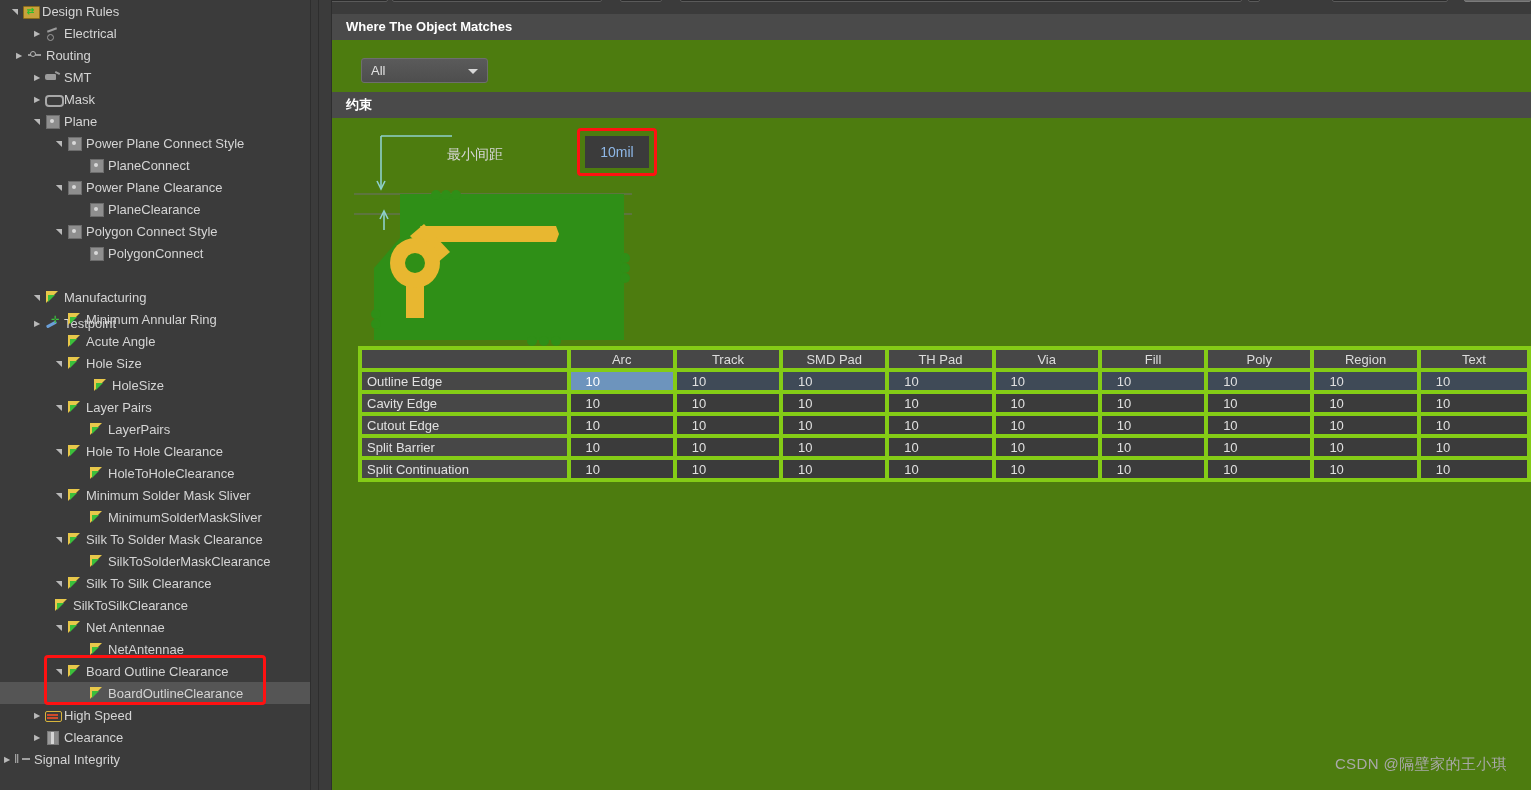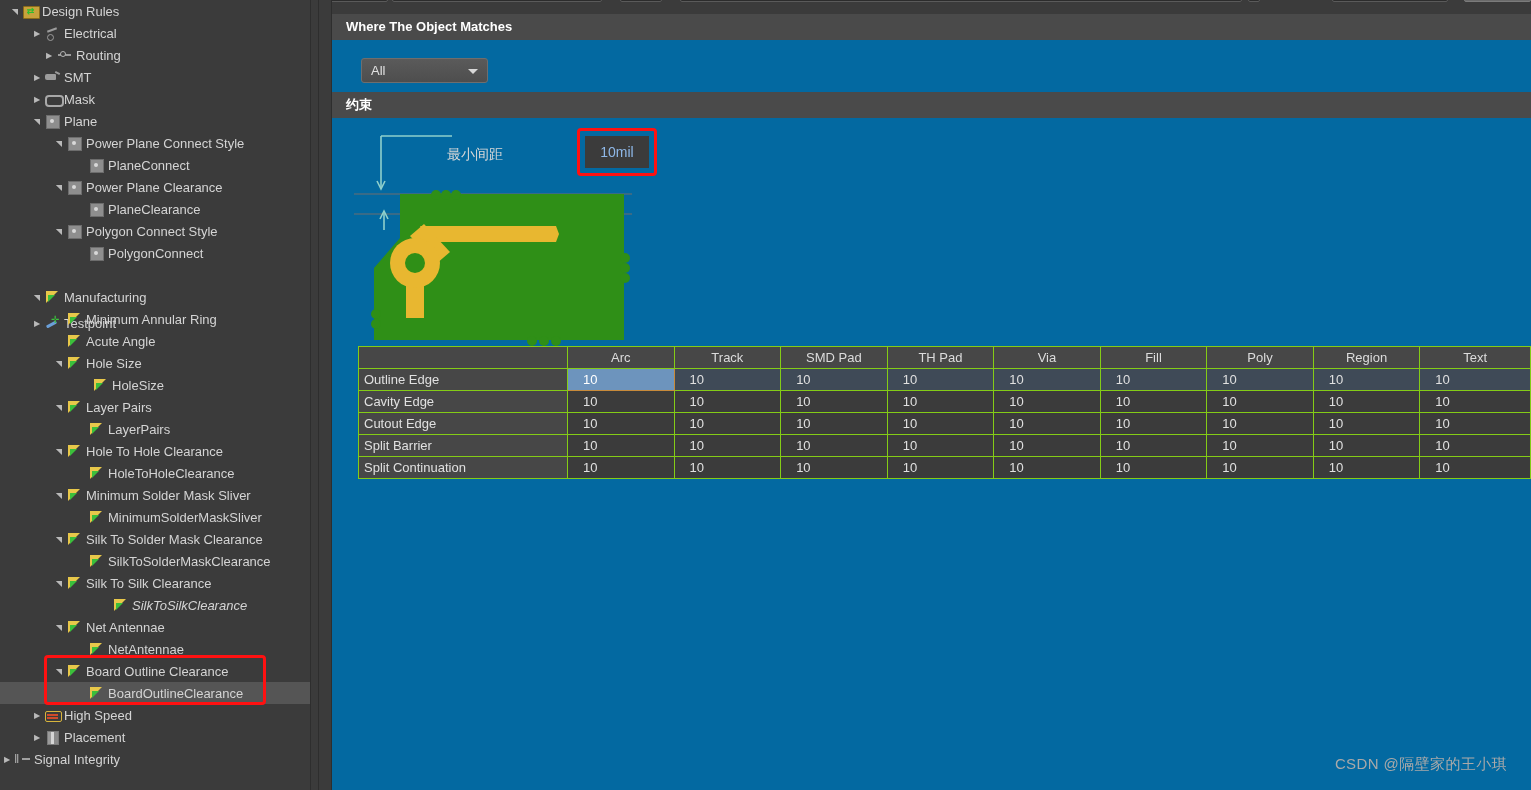--- a/index.html
+++ b/index.html
@@ -136,21 +136,21 @@
   .redbox { position: absolute; border: 3px solid #ff1111; border-radius: 4px; pointer-events: none; }
 
   
   .tree-vline { position: absolute; left: 310px; top: 0; width: 1px; height: 790px; background: #2e2e2e; }
   .splitter { position: absolute; left: 311px; top: 0; width: 7px; height: 790px; background: #3b3b3b; }
   .splitter-line { position: absolute; left: 318px; top: 0; width: 1px; height: 790px; background: #2e2e2e; }
   .gutter { position: absolute; left: 319px; top: 0; width: 12px; height: 790px; background: #3b3b3b; }
   .gutter-line { position: absolute; left: 331px; top: 0; width: 1px; height: 790px; background: #2e2e2e; }
 
   
-  .content { position: absolute; left: 332px; top: 14px; width: 1199px; height: 776px; background: #0369a1; }
+  .content { position: absolute; left: 332px; top: 14px; width: 1199px; height: 776px; background: #4d7c0f; }
 
   .section-head {
     height: 26px; line-height: 26px; background: #4a4a4a;
     color: #ffffff; font-size: 13px; font-weight: bold; padding-left: 14px;
   }
   .where-body { height: 36px; position: relative; }
   .combo {
     position: absolute; left: 29px; top: 44px; width: 127px; height: 25px;
     background: linear-gradient(180deg,#5a5a5a 0%,#4e4e4e 100%);
     border: 1px solid #6e6e6e; border-radius: 3px;
@@ -172,21 +172,21 @@
   .dim-label { position: absolute; left: 115px; top: 28px; color: #d8d8d8; font-size: 14px; }
   .val-box {
     position: absolute; left: 253px; top: 18px; width: 64px; height: 32px;
     background: #3b3b3b; color: #8fb8e8; font-size: 14px;
     line-height: 32px; text-align: center;
   }
 
   .table-wrap { position: absolute; left: 26px; top: 332px; width: 1173px; height: 140px; }
   table.grid { border-collapse: collapse; width: 1173px; table-layout: fixed; }
   table.grid th, table.grid td {
-    border: 1px solid #84cc16;
+    border: 4px solid #84cc16;
     font-size: 13px; font-weight: normal;
     height: 22px; color: #e0e0e0;
   }
   table.grid th { background: #474747; text-align: center; color: #dcdcdc; }
   table.grid th.blank { background: #474747; }
   table.grid td.rowhdr { background: #474747; text-align: left; padding-left: 5px; }
   table.grid td.val { background: #3b3b3b; text-align: left; padding-left: 15px; }
   table.grid tr.selrow td.val { background: #3f4a57; }
   table.grid tr.selrow td.rowhdr { background: #474747; }
   table.grid td.active { background: #6d94bd !important; border: 1px solid #c88a3a; color: #ffffff; }
@@ -207,21 +207,21 @@
       <div class="fld" style="left: 620px; width: 42px;"></div>
       <div class="fld" style="left: 680px; width: 562px;"></div>
       <div class="fld" style="left: 1248px; width: 12px;"></div>
       <div class="fld" style="left: 1332px; width: 116px;"></div>
       <div class="fld light" style="left: 1464px; width: 67px;"></div>
     </div>
 
   <div class="tree-panel" id="tree-panel">
       <div class="tree-row"><span class="inner" style="padding-left: 8px;"><span class="twisty" style="transform: rotate(-90deg); display: inline-block;">◢</span><span class="ticon ic-folder"></span><span class="tlabel">Design Rules</span></span></div>
       <div class="tree-row"><span class="inner" style="padding-left: 30px;"><span class="twisty">▶</span><span class="ticon ic-electrical"></span><span class="tlabel">Electrical</span></span></div>
-      <div class="tree-row"><span class="inner" style="padding-left: 42px;"><span class="twisty">▶</span><span class="ticon ic-routing"></span><span class="tlabel">Routing</span></span></div>
+      <div class="tree-row"><span class="inner" style="padding-left: 12px;"><span class="twisty">▶</span><span class="ticon ic-routing"></span><span class="tlabel">Routing</span></span></div>
       <div class="tree-row"><span class="inner" style="padding-left: 30px;"><span class="twisty">▶</span><span class="ticon ic-smt"></span><span class="tlabel">SMT</span></span></div>
       <div class="tree-row"><span class="inner" style="padding-left: 30px;"><span class="twisty">▶</span><span class="ticon ic-mask"></span><span class="tlabel">Mask</span></span></div>
       <div class="tree-row"><span class="inner" style="padding-left: 30px;"><span class="twisty" style="transform: rotate(-90deg); display: inline-block;">◢</span><span class="ticon ic-plane"></span><span class="tlabel">Plane</span></span></div>
       <div class="tree-row"><span class="inner" style="padding-left: 52px;"><span class="twisty" style="transform: rotate(-90deg); display: inline-block;">◢</span><span class="ticon ic-plane"></span><span class="tlabel">Power Plane Connect Style</span></span></div>
       <div class="tree-row"><span class="inner" style="padding-left: 74px;"><span class="twisty none"></span><span class="ticon ic-plane"></span><span class="tlabel">PlaneConnect</span></span></div>
       <div class="tree-row"><span class="inner" style="padding-left: 52px;"><span class="twisty" style="transform: rotate(-90deg); display: inline-block;">◢</span><span class="ticon ic-plane"></span><span class="tlabel">Power Plane Clearance</span></span></div>
       <div class="tree-row"><span class="inner" style="padding-left: 74px;"><span class="twisty none"></span><span class="ticon ic-plane"></span><span class="tlabel">PlaneClearance</span></span></div>
       <div class="tree-row"><span class="inner" style="padding-left: 52px;"><span class="twisty" style="transform: rotate(-90deg); display: inline-block;">◢</span><span class="ticon ic-plane"></span><span class="tlabel">Polygon Connect Style</span></span></div>
       <div class="tree-row"><span class="inner" style="padding-left: 74px;"><span class="twisty none"></span><span class="ticon ic-plane"></span><span class="tlabel">PolygonConnect</span></span></div>
       <div class="tree-row"><span class="inner" style="padding-left: 30px; margin-top: 48px;"><span class="twisty">▶</span><span class="ticon ic-testpoint"></span><span class="tlabel">Testpoint</span></span></div>
@@ -232,27 +232,27 @@
       <div class="tree-row"><span class="inner" style="padding-left: 78px;"><span class="twisty none"></span><span class="ticon ic-mfg"></span><span class="tlabel">HoleSize</span></span></div>
       <div class="tree-row"><span class="inner" style="padding-left: 52px;"><span class="twisty" style="transform: rotate(-90deg); display: inline-block;">◢</span><span class="ticon ic-mfg"></span><span class="tlabel">Layer Pairs</span></span></div>
       <div class="tree-row"><span class="inner" style="padding-left: 74px;"><span class="twisty none"></span><span class="ticon ic-mfg"></span><span class="tlabel">LayerPairs</span></span></div>
       <div class="tree-row"><span class="inner" style="padding-left: 52px;"><span class="twisty" style="transform: rotate(-90deg); display: inline-block;">◢</span><span class="ticon ic-mfg"></span><span class="tlabel">Hole To Hole Clearance</span></span></div>
       <div class="tree-row"><span class="inner" style="padding-left: 74px;"><span class="twisty none"></span><span class="ticon ic-mfg"></span><span class="tlabel">HoleToHoleClearance</span></span></div>
       <div class="tree-row"><span class="inner" style="padding-left: 52px;"><span class="twisty" style="transform: rotate(-90deg); display: inline-block;">◢</span><span class="ticon ic-mfg"></span><span class="tlabel">Minimum Solder Mask Sliver</span></span></div>
       <div class="tree-row"><span class="inner" style="padding-left: 74px;"><span class="twisty none"></span><span class="ticon ic-mfg"></span><span class="tlabel">MinimumSolderMaskSliver</span></span></div>
       <div class="tree-row"><span class="inner" style="padding-left: 52px;"><span class="twisty" style="transform: rotate(-90deg); display: inline-block;">◢</span><span class="ticon ic-mfg"></span><span class="tlabel">Silk To Solder Mask Clearance</span></span></div>
       <div class="tree-row"><span class="inner" style="padding-left: 74px;"><span class="twisty none"></span><span class="ticon ic-mfg"></span><span class="tlabel">SilkToSolderMaskClearance</span></span></div>
       <div class="tree-row"><span class="inner" style="padding-left: 52px;"><span class="twisty" style="transform: rotate(-90deg); display: inline-block;">◢</span><span class="ticon ic-mfg"></span><span class="tlabel">Silk To Silk Clearance</span></span></div>
-      <div class="tree-row"><span class="inner" style="padding-left: 98px; font-style: italic;"><span class="twisty none"></span><span class="ticon ic-mfg"></span><span class="tlabel">SilkToSilkClearance</span></span></div>
+      <div class="tree-row"><span class="inner" style="padding-left: 39px;"><span class="twisty none"></span><span class="ticon ic-mfg"></span><span class="tlabel">SilkToSilkClearance</span></span></div>
       <div class="tree-row"><span class="inner" style="padding-left: 52px;"><span class="twisty" style="transform: rotate(-90deg); display: inline-block;">◢</span><span class="ticon ic-mfg"></span><span class="tlabel">Net Antennae</span></span></div>
       <div class="tree-row"><span class="inner" style="padding-left: 74px;"><span class="twisty none"></span><span class="ticon ic-mfg"></span><span class="tlabel">NetAntennae</span></span></div>
       <div class="tree-row"><span class="inner" style="padding-left: 52px;"><span class="twisty" style="transform: rotate(-90deg); display: inline-block;">◢</span><span class="ticon ic-mfg"></span><span class="tlabel">Board Outline Clearance</span></span></div>
       <div class="tree-row sel"><div class="rowfill"></div><span class="inner" style="padding-left: 74px;"><span class="twisty none"></span><span class="ticon ic-mfg"></span><span class="tlabel">BoardOutlineClearance</span></span></div>
       <div class="tree-row"><span class="inner" style="padding-left: 30px;"><span class="twisty">▶</span><span class="ticon ic-highspeed"></span><span class="tlabel">High Speed</span></span></div>
-      <div class="tree-row"><span class="inner" style="padding-left: 30px;"><span class="twisty">▶</span><span class="ticon ic-placement"></span><span class="tlabel">Placement</span></span></div>
+      <div class="tree-row"><span class="inner" style="padding-left: 30px;"><span class="twisty">▶</span><span class="ticon ic-placement"></span><span class="tlabel">Clearance</span></span></div>
       <div class="tree-row"><span class="inner" style=""><span class="twisty">▶</span><span class="ticon ic-si"></span><span class="tlabel">Signal Integrity</span></span></div>
     </div>
   <div class="tree-vline"></div>
   <div class="splitter"></div>
   <div class="splitter-line"></div>
   <div class="gutter"></div>
   <div class="gutter-line"></div>
 
   <div class="redbox" id="tree-redbox" style="left: 44px; top: 655px; width: 222px; height: 50px;"></div>
 

